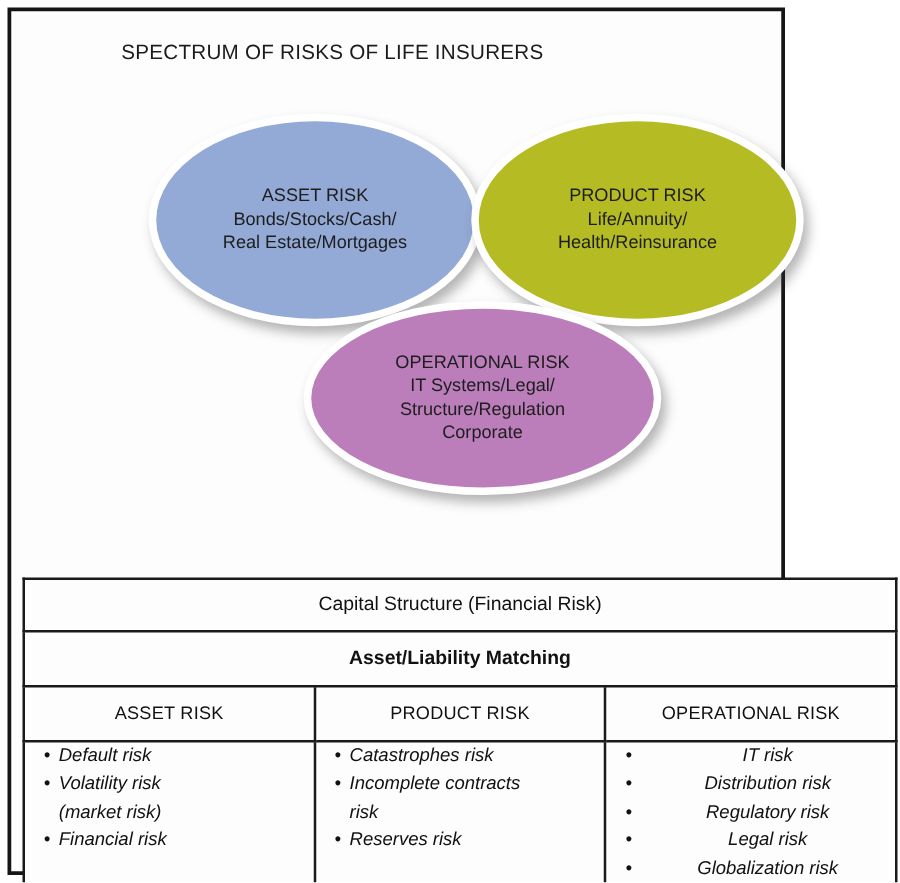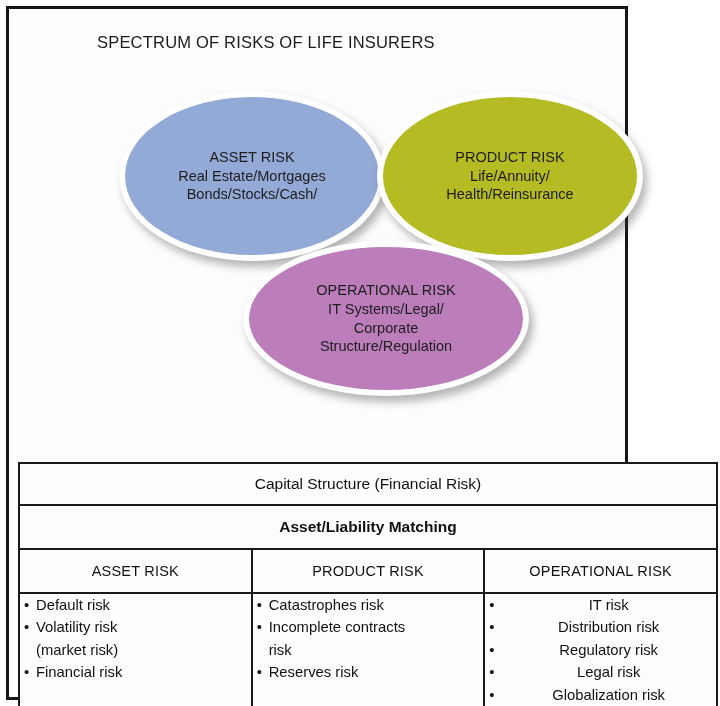--- a/index.html
+++ b/index.html
@@ -118,24 +118,25 @@
     height: 42px;
     vertical-align: middle !important;
     letter-spacing: 0.2px;
   }
   .cell-list {
     height: 123px;
     padding: 12px 6px 6px 6px;
   }
   ul.risks {
     margin: 0;
-    padding: 0 0 0 4px;
+    padding: 0 0 0 15px;
     list-style: none;
     font-size: 14.8px;
     line-height: 1.52;
+    font-style: italic;
   }
   ul.risks li {
     position: relative;
     padding-left: 12px;
     white-space: pre-line;
   }
   ul.risks li:before {
     content: "\2022";
     position: absolute;
     left: 0;
@@ -151,39 +152,39 @@
 <div id="figure">
   <div class="frame">
 
     <div class="title">SPECTRUM OF RISKS OF LIFE INSURERS</div>
 
     <div class="venn">
 
       <div class="ellipse ell-asset">
         <div class="ell-text">
           <span class="ell-head">ASSET RISK</span>
+          <span class="ell-line">Bonds/Stocks/Cash/</span>
           <span class="ell-line">Real Estate/Mortgages</span>
-          <span class="ell-line">Bonds/Stocks/Cash/</span>
         </div>
       </div>
 
       <div class="ellipse ell-product">
         <div class="ell-text">
           <span class="ell-head">PRODUCT RISK</span>
           <span class="ell-line">Life/Annuity/</span>
           <span class="ell-line">Health/Reinsurance</span>
         </div>
       </div>
 
       <div class="ellipse ell-operational">
         <div class="ell-text">
           <span class="ell-head">OPERATIONAL RISK</span>
           <span class="ell-line">IT Systems/Legal/</span>
+          <span class="ell-line">Structure/Regulation</span>
           <span class="ell-line">Corporate</span>
-          <span class="ell-line">Structure/Regulation</span>
         </div>
       </div>
 
     </div>
 
     <table class="tbl">
       <tbody>
         <tr>
           <td class="band" colspan="3">Capital Structure (Financial Risk)</td>
         </tr>

